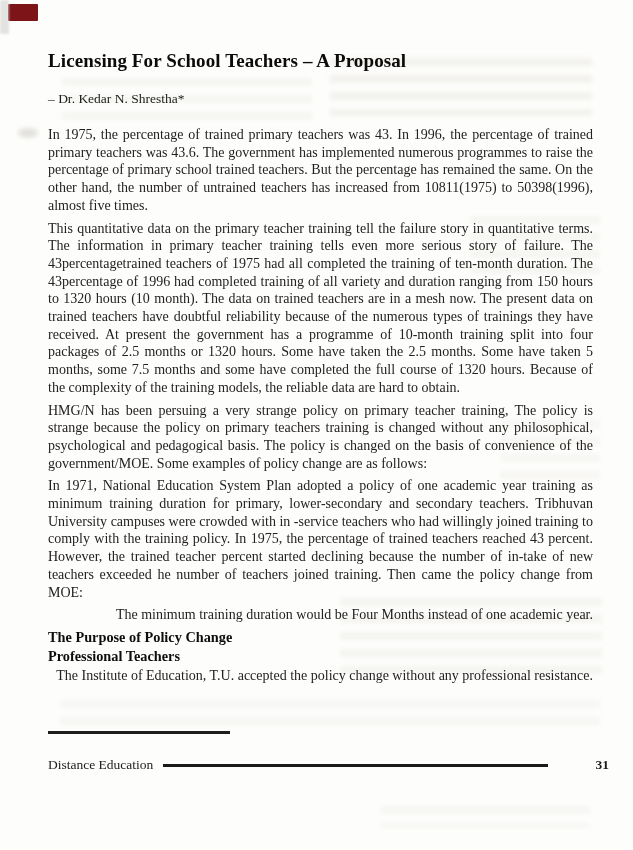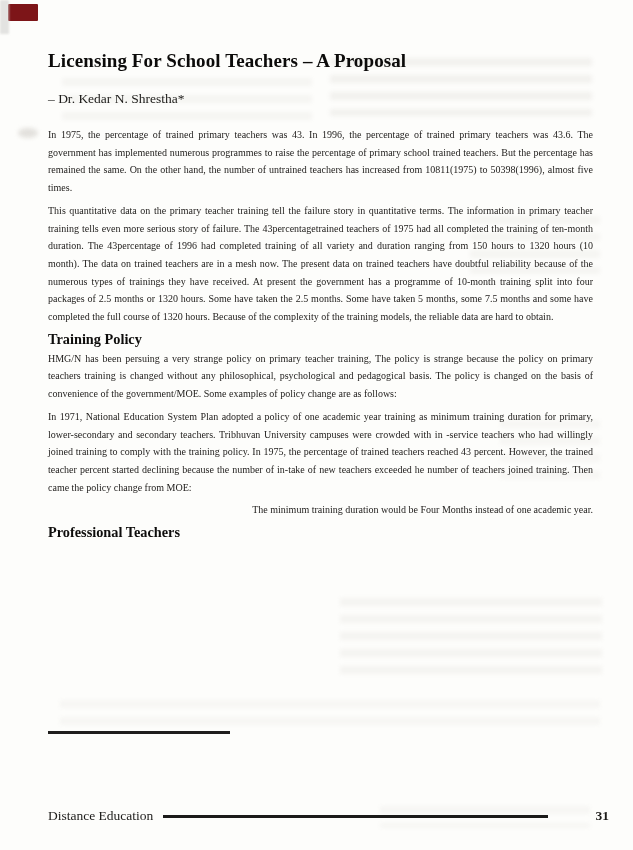--- a/index.html
+++ b/index.html
@@ -76,21 +76,21 @@
 
   p.byline {
     margin: 19px 0 0 0;
     text-align: left;
     font-size: 13.5px;
     color: #1d1c1a;
   }
 
   p.para {
     margin: 0 0 5px 0;
-    font-size: 10px;
+    font-size: 14px;
     line-height: 17.7px;
     text-align: justify;
     color: #242220;
   }
   p.first-para { margin-top: 19px; }
   p.single-line { text-align: right; }
 
   h2.heading {
     margin: 1px 0 2px 0;
     font-size: 14.3px;
@@ -113,21 +113,21 @@
   p.footnote {
     margin: 0;
     font-size: 13px;
     color: #242220;
   }
 
   .footer {
     position: absolute;
     left: 48px;
     right: 24px;
-    top: 808px;
+    top: 757px;
     display: flex;
     align-items: center;
     font-size: 13.5px;
     color: #1c1b19;
   }
   .footer-rule {
     flex: 1;
     height: 3px;
     background: #1b1a19;
     margin-left: 10px;
@@ -153,27 +153,28 @@
   <div class="bleed b6"></div>
   <div class="bleed b7"></div>
 
   <div class="content">
     <h1 class="title">Licensing For School Teachers – A Proposal</h1>
     <p class="byline">– Dr. Kedar N. Shrestha*</p>
 
     <p class="para first-para">In 1975, the percentage of trained primary teachers was 43. In 1996, the percentage of trained primary teachers was 43.6. The government has implemented numerous programmes to raise the percentage of primary school trained teachers. But the percentage has remained the same. On the other hand, the number of untrained teachers has increased from 10811(1975) to 50398(1996), almost five times.</p>
     <p class="para">This quantitative data on the primary teacher training tell the failure story in quantitative terms. The information in primary teacher training tells even more serious story of failure. The 43percentagetrained teachers of 1975 had all completed the training of ten-month duration. The 43percentage of 1996 had completed training of all variety and duration ranging from 150 hours to 1320 hours (10 month). The data on trained teachers are in a mesh now. The present data on trained teachers have doubtful reliability because of the numerous types of trainings they have received. At present the government has a programme of 10-month training split into four packages of 2.5 months or 1320 hours. Some have taken the 2.5 months. Some have taken 5 months, some 7.5 months and some have completed the full course of 1320 hours. Because of the complexity of the training models, the reliable data are hard to obtain.</p>
 
-    <h2 class="heading">Training Policy</h2>
     <p class="para">HMG/N has been persuing a very strange policy on primary teacher training, The policy is strange because the policy on primary teachers training is changed without any philosophical, psychological and pedagogical basis. The policy is changed on the basis of convenience of the government/MOE. Some examples of policy change are as follows:</p>
     <p class="para">In 1971, National Education System Plan adopted a policy of one academic year training as minimum training duration for primary, lower-secondary and secondary teachers. Tribhuvan University campuses were crowded with in -service teachers who had willingly joined training to comply with the training policy. In 1975, the percentage of trained teachers reached 43 percent. However, the trained teacher percent started declining because the number of in-take of new teachers exceeded he number of teachers joined training. Then came the policy change from MOE:</p>
     <p class="para single-line">The minimum training duration would be Four Months instead of one academic year.</p>
 
+    <h2 class="heading">The Purpose of Policy Change</h2>
 
     <h2 class="heading">Professional Teachers</h2>
+    <p class="para single-line">The Institute of Education, T.U. accepted the policy change without any professional resistance.</p>
   </div>
 
   <div class="footnote-block">
     <div class="footnote-rule"></div>
   </div>
 
   <div class="footer">
     <span>Distance Education</span>
     <span class="footer-rule"></span>
     <span class="page-num">31</span>

